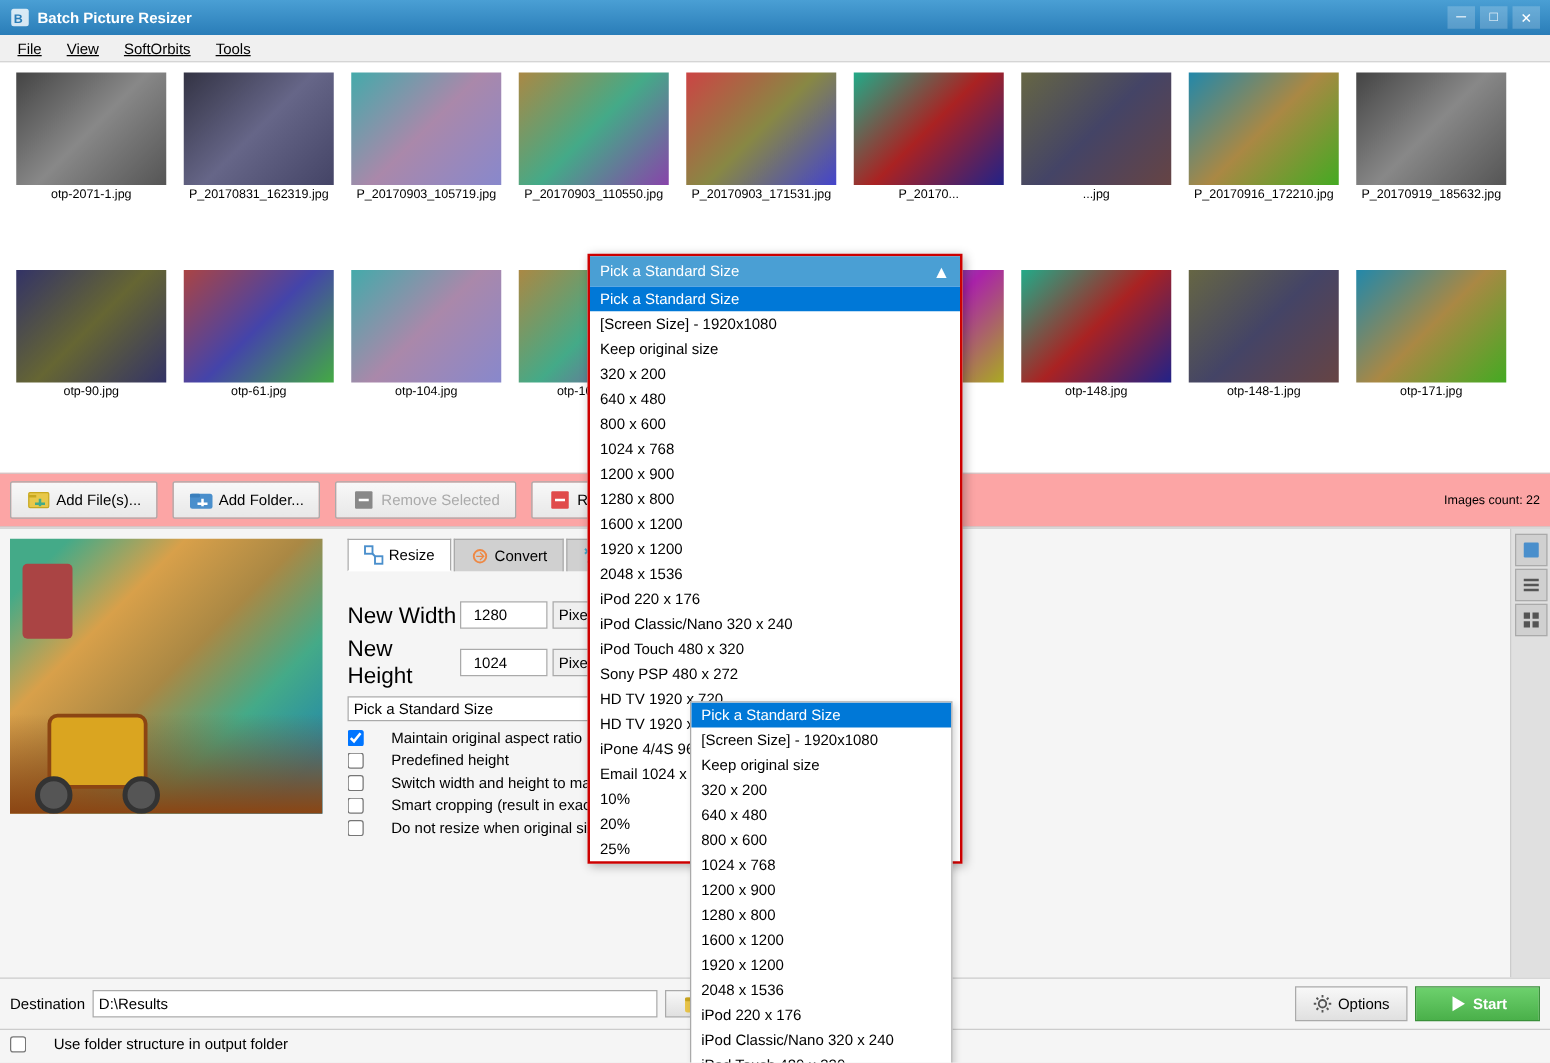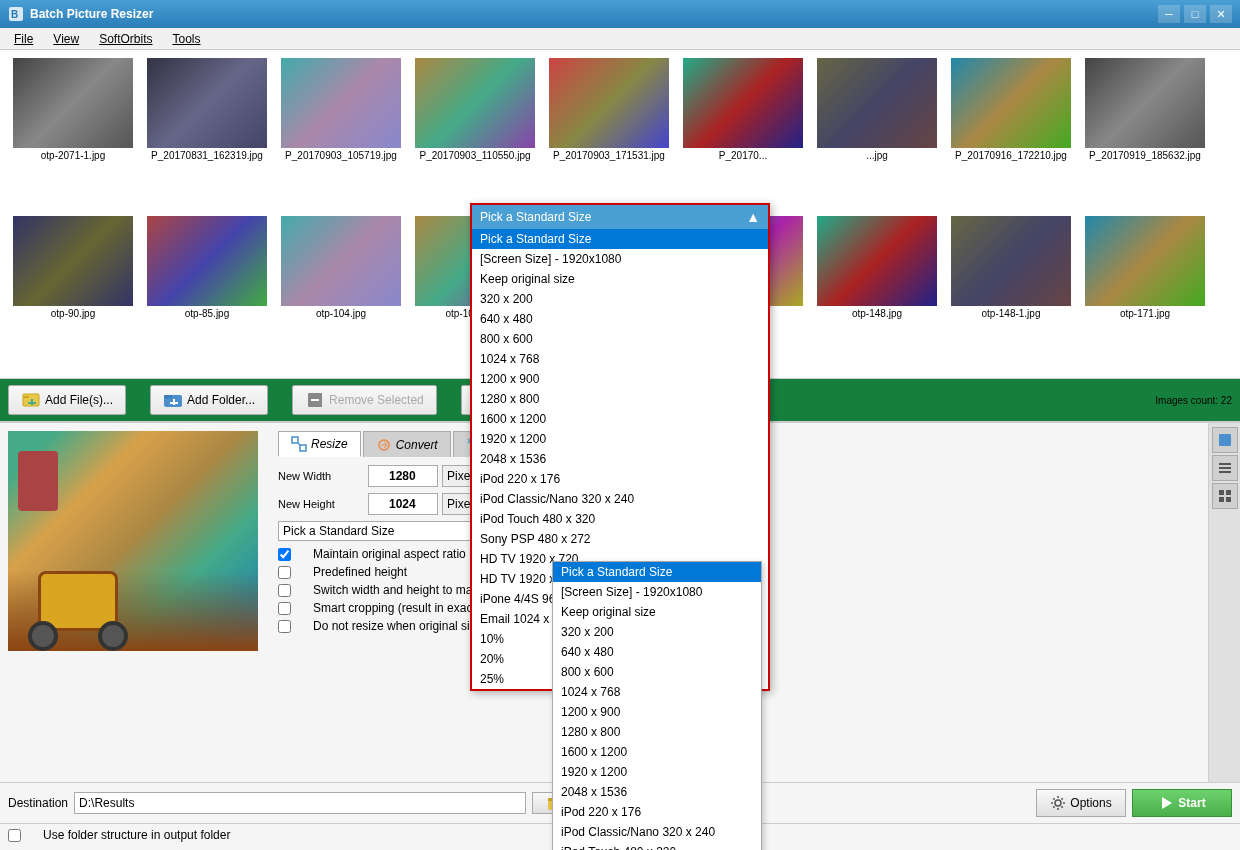--- a/index.html
+++ b/index.html
@@ -121,27 +121,27 @@
       border: 1px solid #aaa;
       cursor: pointer;
       display: flex;
       align-items: center;
       justify-content: center;
       font-size: 10px;
     }
 
     
     .action-bar {
-      background: #15803d;
+      background: #fca5a5;
       border-top: 1px solid #ccc;
       border-bottom: 1px solid #ccc;
       padding: 6px 8px;
       display: flex;
       align-items: center;
-      gap: 24px;
+      gap: 12px;
     }
 
     .action-btn {
       display: flex;
       align-items: center;
       gap: 4px;
       padding: 4px 12px;
       background: linear-gradient(to bottom, #f8f8f8, #e8e8e8);
       border: 1px solid #aaa;
       cursor: pointer;
@@ -184,22 +184,21 @@
     .settings-panel {
       flex: 1;
       padding: 8px;
       position: relative;
     }
 
     
     .tabs {
       display: flex;
       gap: 2px;
-      margin-bottom: 8px;
-      font-style: italic;
+      margin-bottom: 24px;
     }
 
     .tab {
       padding: 4px 12px;
       background: #d0d0d0;
       border: 1px solid #aaa;
       border-bottom: none;
       cursor: pointer;
       font-size: 12px;
       display: flex;
@@ -214,30 +213,29 @@
 
     
     .form-row {
       display: flex;
       align-items: center;
       margin-bottom: 6px;
     }
 
     .form-label {
       width: 90px;
-      font-size: 11px;
+      font-size: 18px;
     }
 
     .form-input {
       width: 70px;
       height: 22px;
       border: 1px solid #aaa;
-      padding: 2px 20px;
-      font-size: 12px;
-      font-weight: bold;
+      padding: 2px 10px;
+      font-size: 12px;
     }
 
     .form-select {
       width: 80px;
       height: 22px;
       border: 1px solid #aaa;
       font-size: 12px;
       margin-left: 4px;
     }
 
@@ -448,21 +446,21 @@
         <div class="image-thumb">
       <div class="thumb-box thumb-img-1"></div>
       <span class="thumb-label">P_20170919_185632.jpg</span>
     </div>
         <div class="image-thumb">
       <div class="thumb-box thumb-img-9"></div>
       <span class="thumb-label">otp-90.jpg</span>
     </div>
         <div class="image-thumb">
       <div class="thumb-box thumb-img-10"></div>
-      <span class="thumb-label">otp-85.jpg</span>
+      <span class="thumb-label">otp-61.jpg</span>
     </div>
         <div class="image-thumb">
       <div class="thumb-box thumb-img-3"></div>
       <span class="thumb-label">otp-104.jpg</span>
     </div>
         <div class="image-thumb">
       <div class="thumb-box thumb-img-4"></div>
       <span class="thumb-label">otp-104-1.jpg</span>
     </div>
         <div class="image-thumb">

